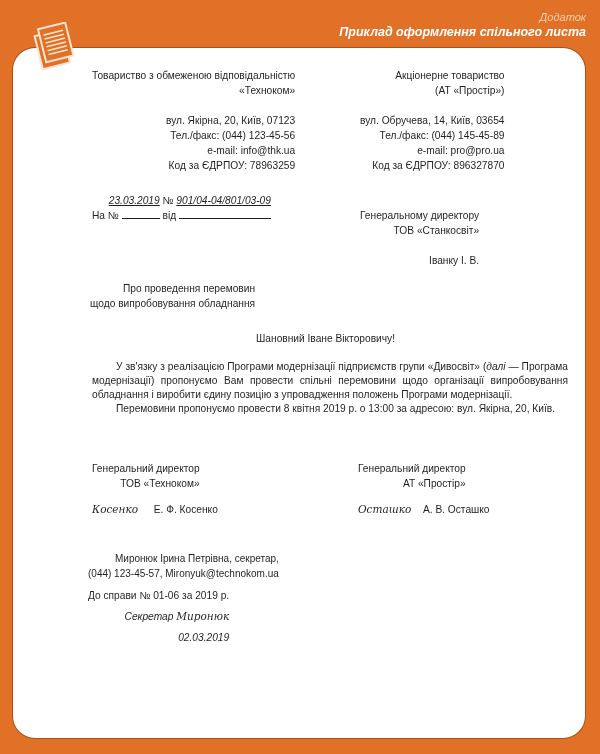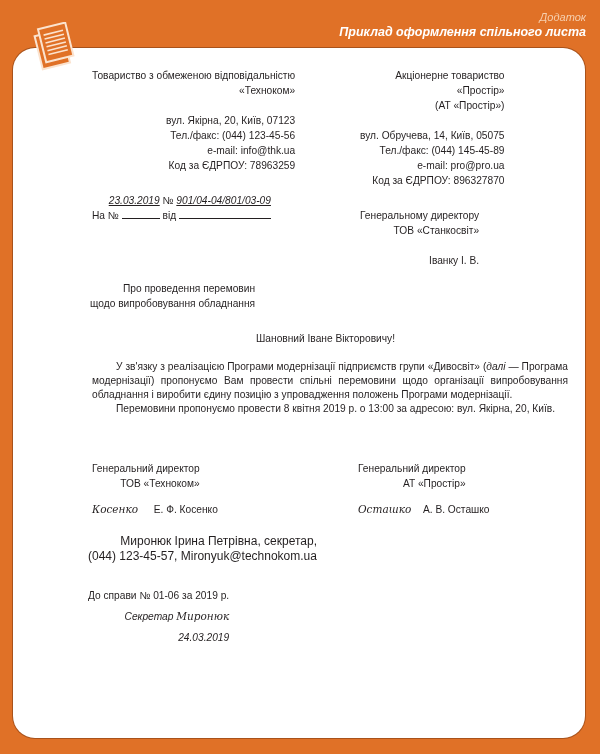--- a/index.html
+++ b/index.html
@@ -55,24 +55,23 @@
   <div>«Техноком»</div>
   <div></div>
   <div>вул. Якірна, 20, Київ, 07123</div>
   <div>Тел./факс: (044) 123-45-56</div>
   <div>e-mail: info@thk.ua</div>
   <div>Код за ЄДРПОУ: 78963259</div>
 </div>
 
 <div class="t" style="left:360px; top:68px;">
   <div>Акціонерне товариство</div>
-  <div>«Простір»</div>
   <div>(АТ «Простір»)</div>
   <div></div>
-  <div>вул. Обручева, 14, Київ, 05075</div>
+  <div>вул. Обручева, 14, Київ, 03654</div>
   <div>Тел./факс: (044) 145-45-89</div>
   <div>e-mail: pro@pro.ua</div>
   <div>Код за ЄДРПОУ: 896327870</div>
 </div>
 
 <div class="t" style="left:92px; top:193px;">
   <div>
     <span class="it u">23.03.2019</span>
     <span>№</span>
     <span class="it u">901/04-04/801/03-09</span>
@@ -117,25 +116,25 @@
 <div class="t" style="left:358px; top:461px;">
   <div>Генеральний директор</div>
   <div>АТ «Простір»</div>
 </div>
 <div class="t" style="left:358px; top:502px;">
   <span class="sig">Осташко</span>
   <span style="display:inline-block; width:6px;"></span>
   <span>А. В. Осташко</span>
 </div>
 
-<div class="t" style="left:88px; top:534px; font-size:12px; line-height:15px;">
+<div class="t" style="left:88px; top:551px; font-size:10px; line-height:15px;">
   <div>Миронюк Ірина Петрівна, секретар,</div>
   <div>(044) 123-45-57, Mironyuk@technokom.ua</div>
 </div>
 
 <div class="t" style="left:88px; top:585px; line-height:21px;">
   <div style="height:21px;">До справи № 01-06 за 2019 р.</div>
   <div style="height:21px;">
     <span class="it">Секретар</span>
     <span class="sig">Миронюк</span>
   </div>
-  <div class="it" style="height:21px;">24.03.2019</div>
+  <div class="it" style="height:21px;">02.03.2019</div>
 </div>
 
 </body></html>

